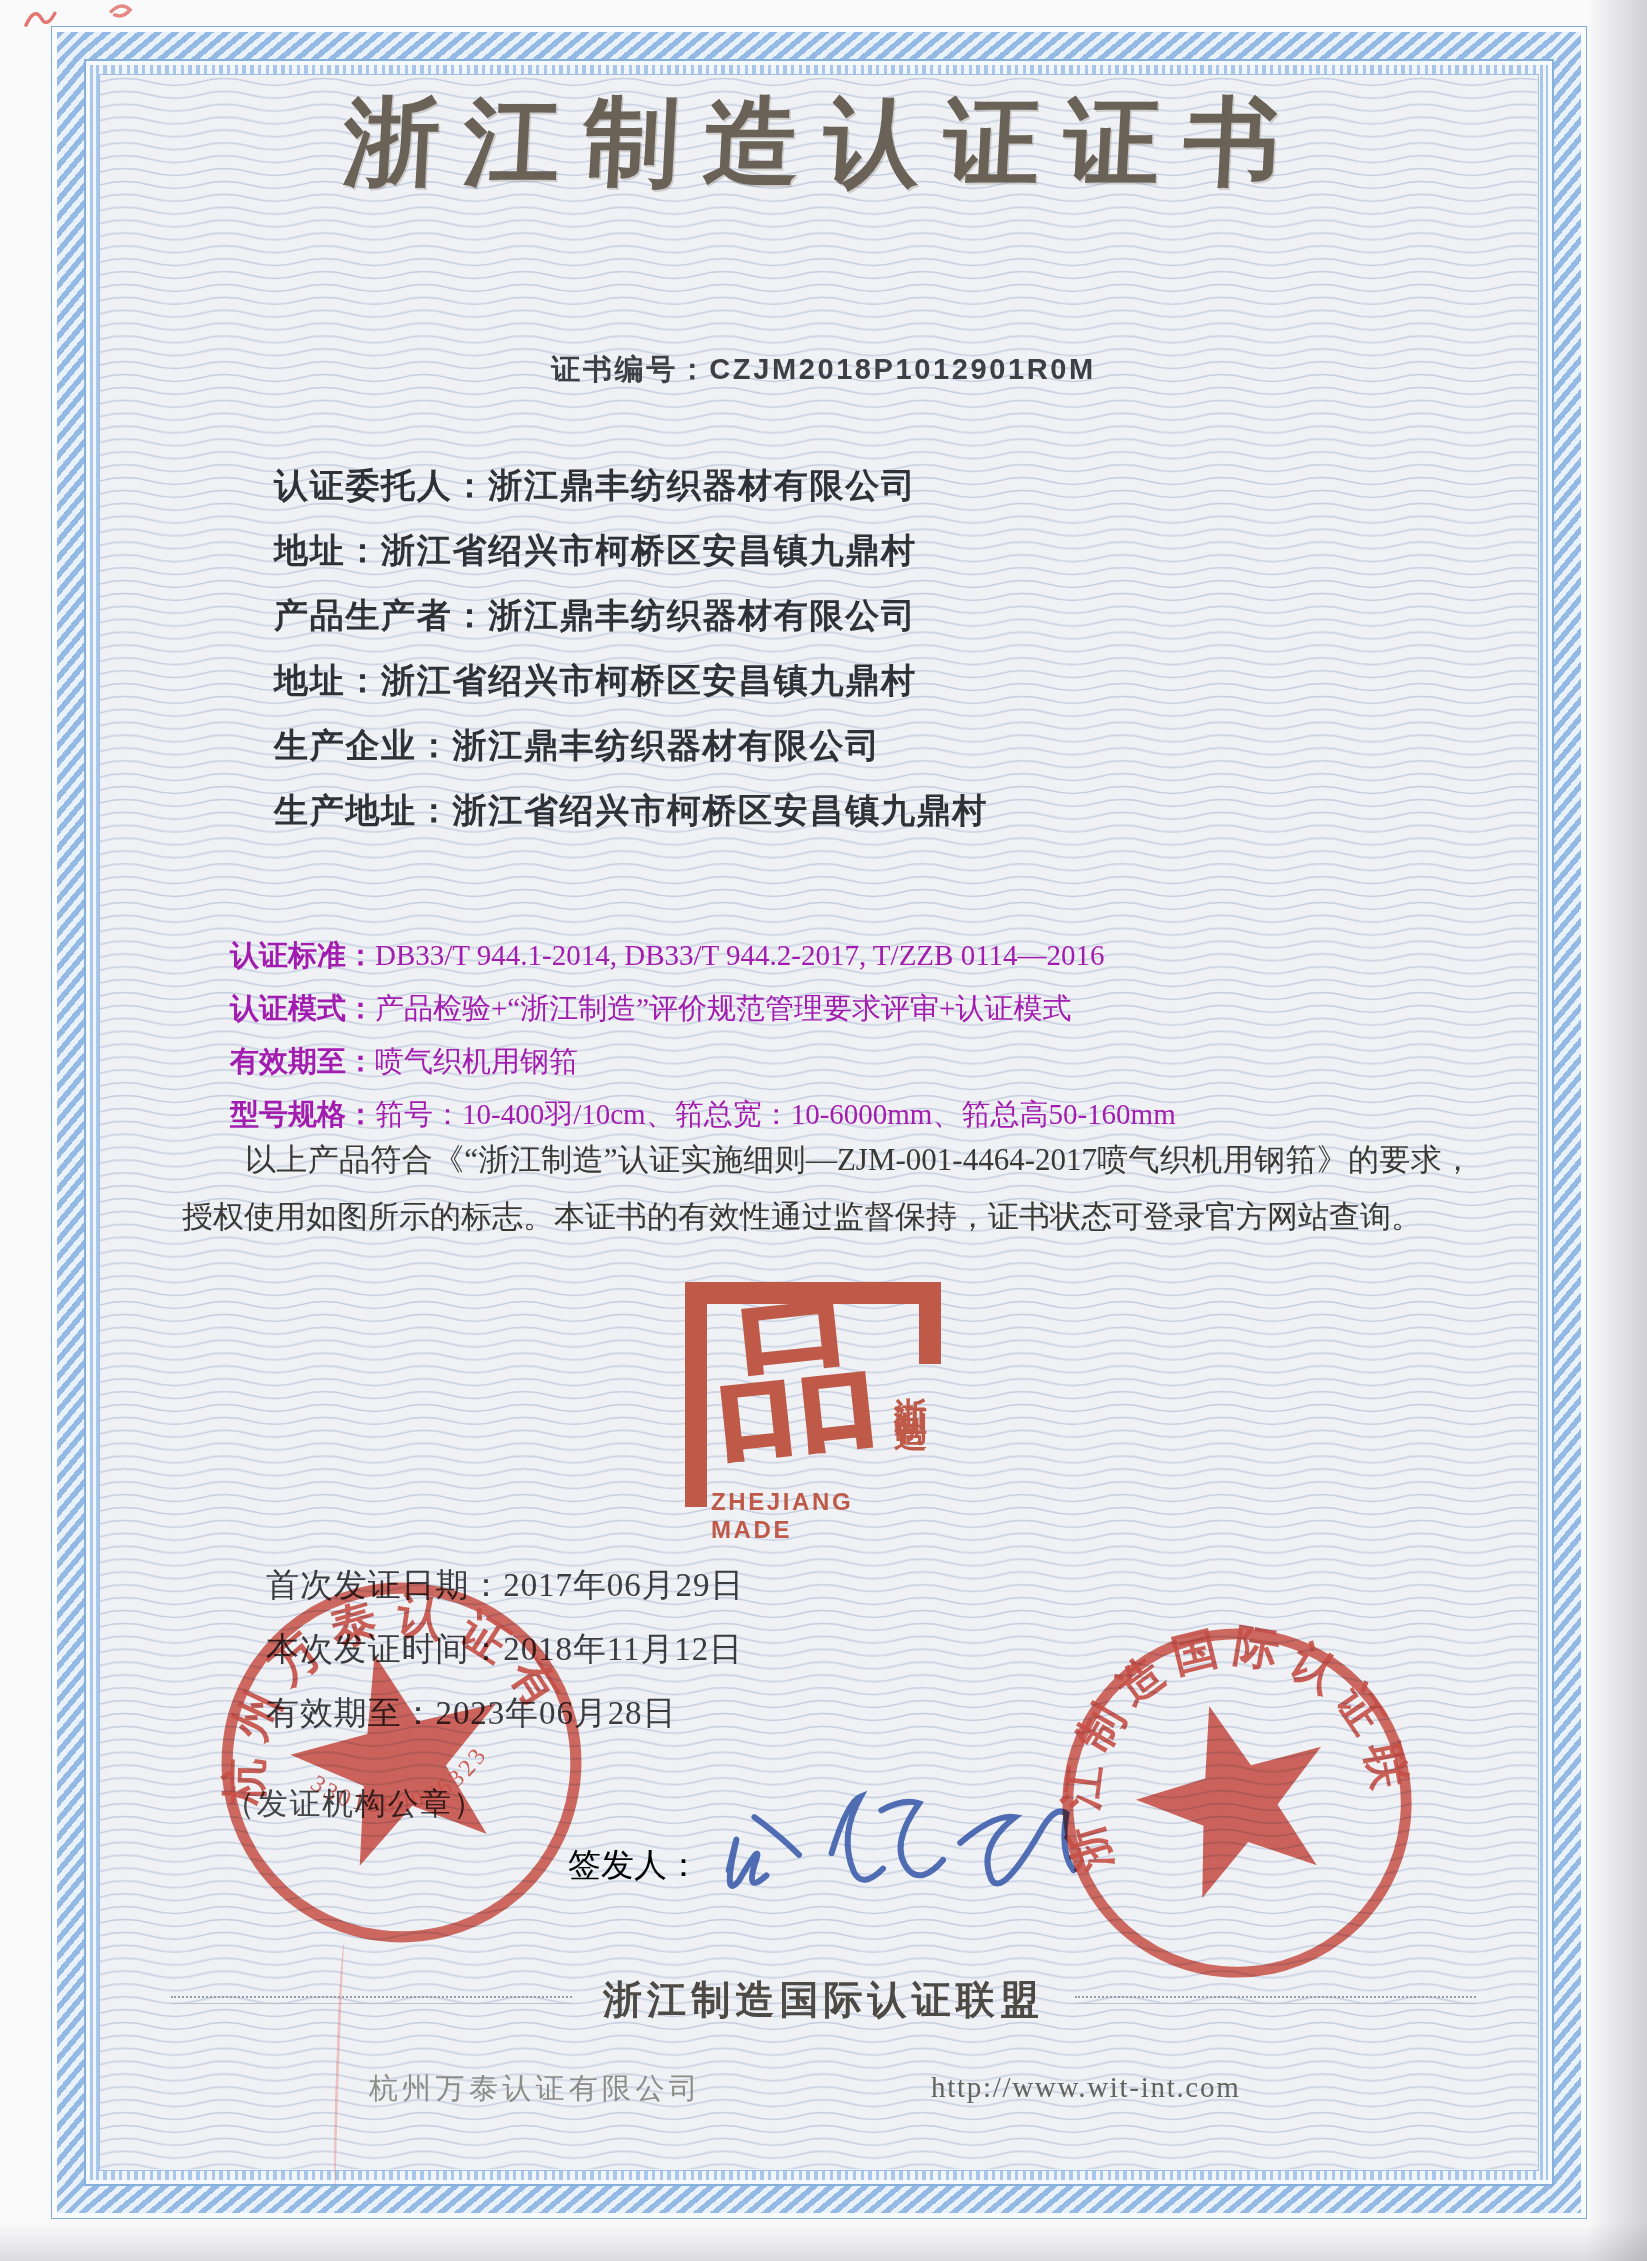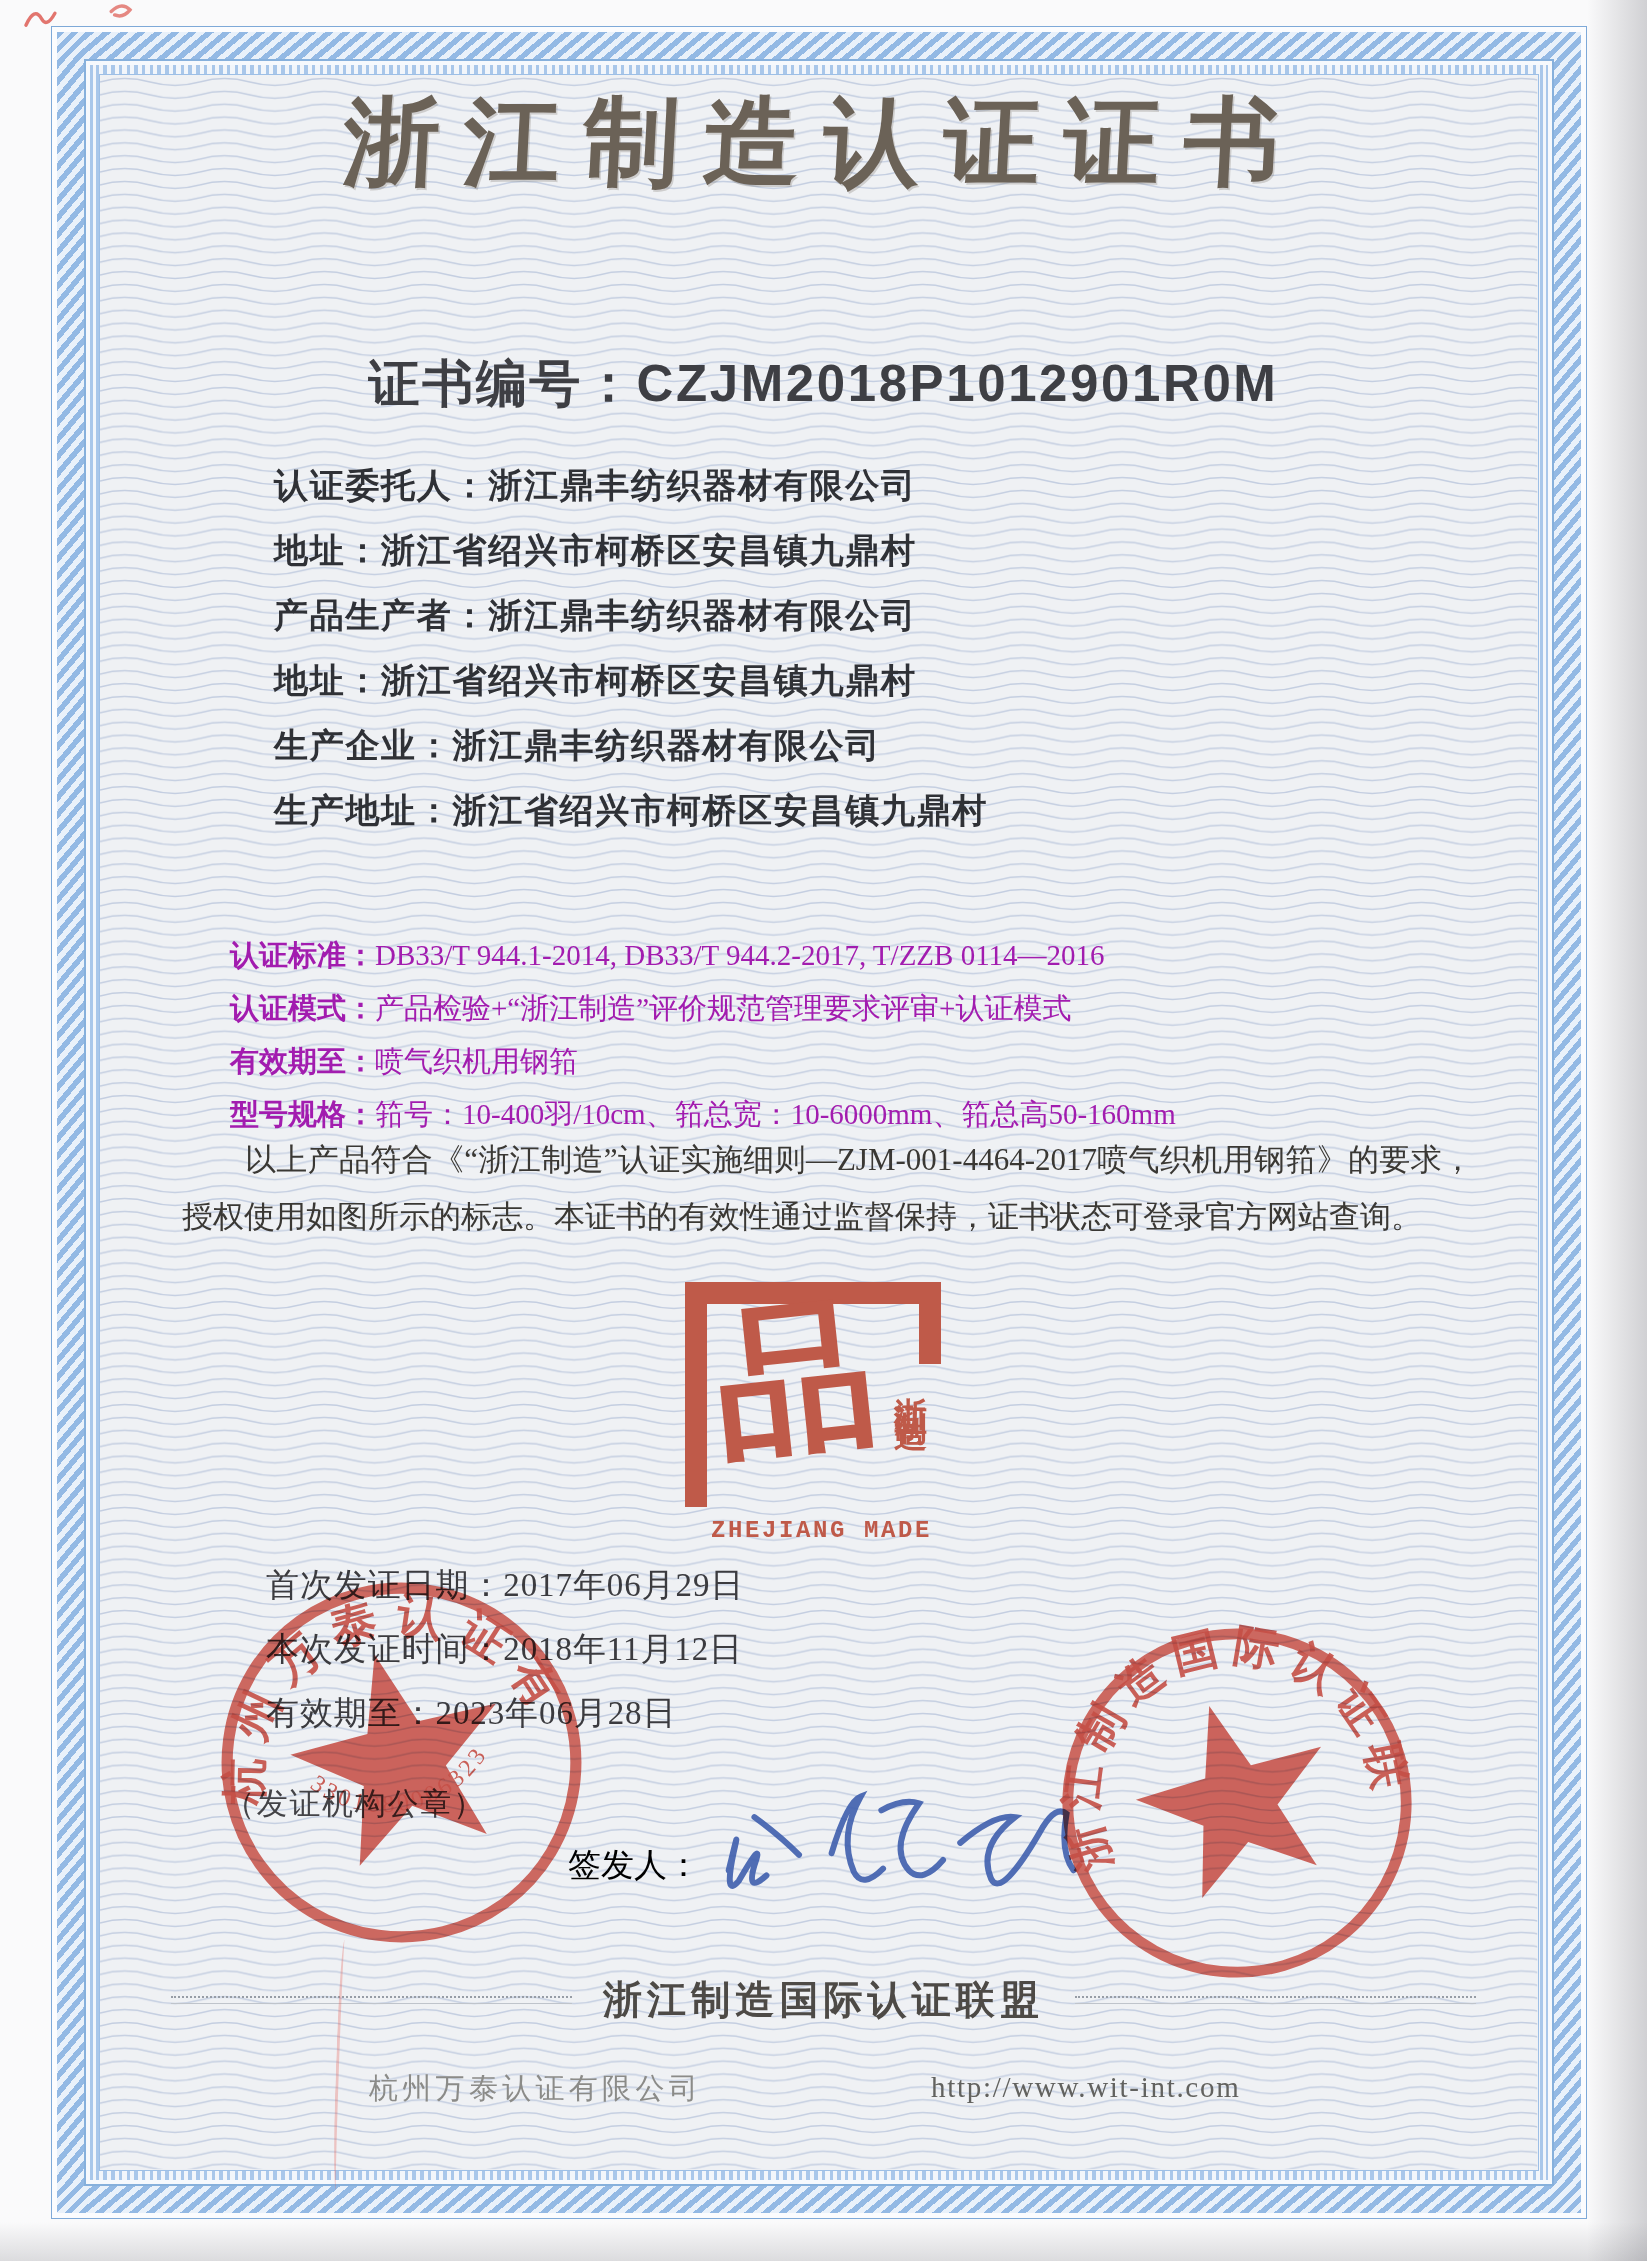--- a/index.html
+++ b/index.html
@@ -27,21 +27,21 @@
 
   .abs { position:absolute; z-index:3; }
 
   .title { left:0; width:100%; top:79px; text-align:center;
     font-family:"DejaVu Serif", serif; font-weight:bold; font-size:96px;
     letter-spacing:24px; color:#6b6257; transform:skewX(-3deg);
     text-shadow:1.7px 1.7px 0 rgba(107,98,87,0.25); }
 
   .certno { left:0; width:100%; top:350px; text-align:center;
     font-family:"Liberation Sans", sans-serif; font-weight:bold;
-    font-size:51px; letter-spacing:2.6px; color:#3e3f44; }
+    font-size:29px; letter-spacing:2.6px; color:#3e3f44; }
 
   .parties { left:230px; top:463px; font-family:"Liberation Sans", sans-serif;
     font-weight:700; font-size:34px; color:#2f3136; }
   .parties .line { height:65px; letter-spacing:1.7px;margin-left:44px; }
 
   .details { left:230px; top:936px; font-size:29px; color:#a21caf; }
   .details .line { height:53px; }
   .details .lbl { font-weight:700; }
 
   .statement { left:182px; top:1131px; width:1291px; font-size:31px;
@@ -51,21 +51,21 @@
   .mark { left:685px; top:1282px; width:256px; height:264px; z-index:4; }
   .mark .bar-top    { position:absolute; left:0; top:0; width:100%; height:22px; background:#bf5a49; }
   .mark .bar-left   { position:absolute; left:0; top:0; width:22px; height:225px; background:#bf5a49; }
   .mark .bar-right  { position:absolute; right:0; top:0; width:22px; height:82px; background:#bf5a49; }
   .mark .glyph { position:absolute; left:29px; top:6.9px; font-family:"DejaVu Serif", serif;
     font-size:161px; font-weight:bold; color:#bf5a49; transform:rotate(-6deg); line-height:1.1; }
   .mark .side { position:absolute; right:8.6px; top:89px; writing-mode:vertical-rl;
     font-family:"Liberation Sans", sans-serif; font-weight:700; font-size:33px;
     letter-spacing:6.9px; color:#bf5a49; }
   .mark .caption { position:absolute; left:26px; bottom:1.7px; width:230px;
-    font-family:Liberation Mono, monospace; font-weight:bold; font-size:24px;
+    font-family:Liberation Sans, sans-serif; font-weight:bold; font-size:24px;
     letter-spacing:2.6px; color:#bf5a49; }
 
   .issuance { left:230px; top:1563px; font-size:33px; color:#3b3b3f; }
   .issuance .line { height:64px; letter-spacing:0.9px;margin-left:36px; }
   .seal-note { left:224px; top:1783px; font-size:31px; color:#434347; letter-spacing:1.7px; }
   .signer { left:568px; top:1843px; font-size:33px; color:#000000; }
 
   .signature { left:703px; top:1750px; width:403px; height:172px; z-index:5; }
 
   .seal { z-index:6; mix-blend-mode:multiply; opacity:0.92; }

